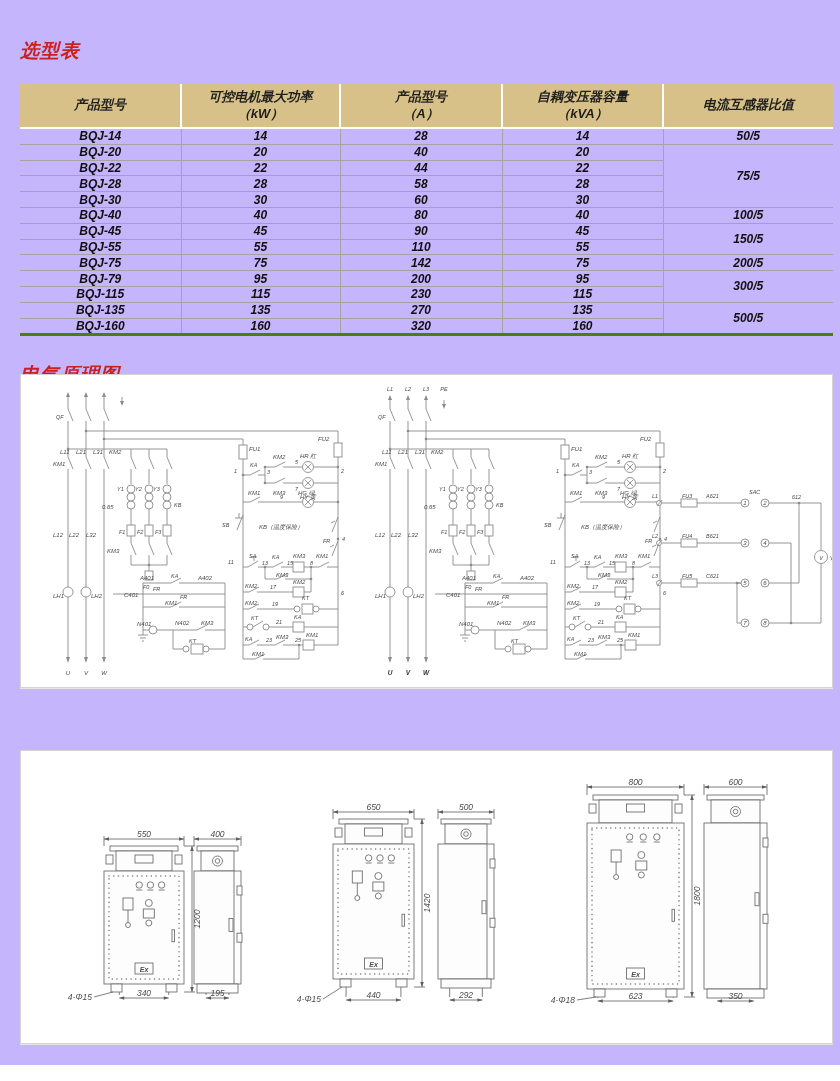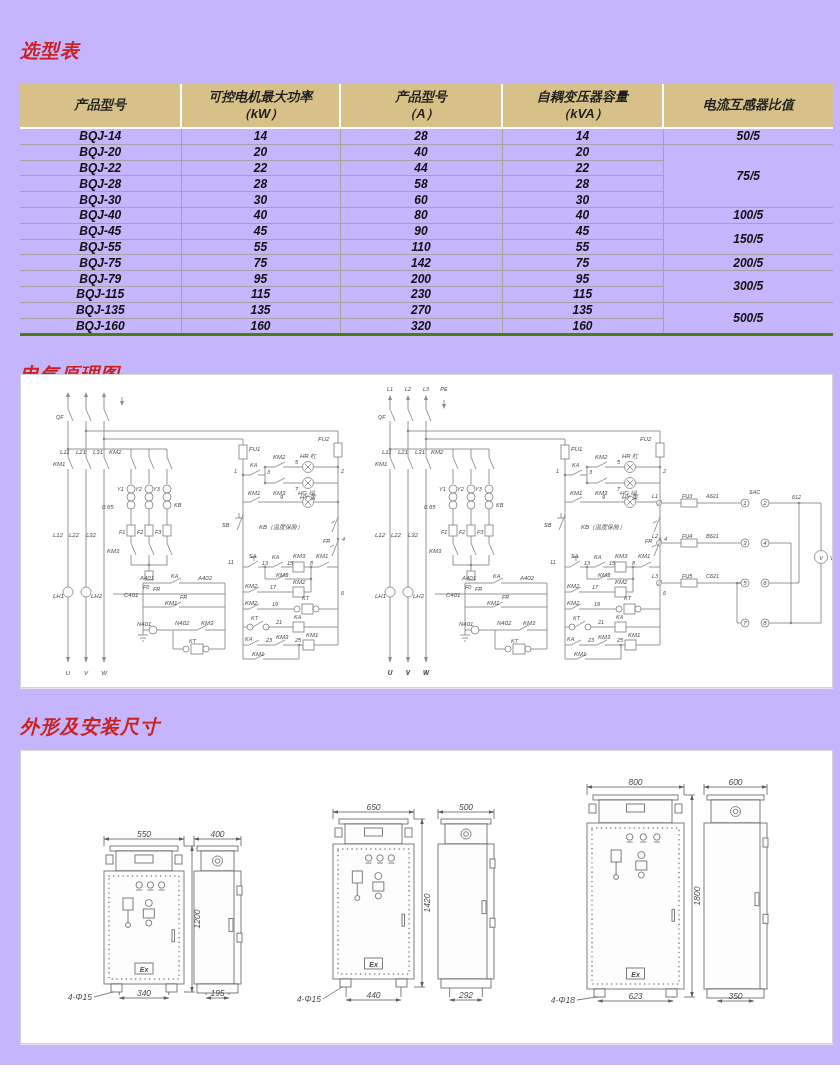--- a/index.html
+++ b/index.html
@@ -767,21 +767,20 @@
           <text x="31" y="45" class="num">FU4</text>
           <text x="55" y="45" class="num">B621</text>
           <text x="1" y="85" class="num">L3</text>
           <text x="31" y="85" class="num">FU5</text>
           <text x="55" y="85" class="num">C621</text>
           <text x="179" y="67" class="num">V</text>
         </g>
       </svg>
   </div>
 
-  <div class="sec-title" id="title-dimensions">外形及安装尺寸</div>
   <div class="panel" id="dims-panel">
     <svg class="dims" id="dimSvg" width="811" height="292" viewBox="0 0 811 292">
         <g>
           <rect x="89" y="95" width="68" height="5"></rect>
           <rect x="95" y="100" width="56" height="20"></rect>
           <rect x="85" y="104" width="7" height="9"></rect>
           <rect x="154" y="104" width="7" height="9"></rect>
           <rect x="114" y="104" width="18" height="8"></rect>
           <rect x="83" y="120" width="80" height="113"></rect>
           <rect x="88" y="125" width="70" height="103" class="dash"></rect>

